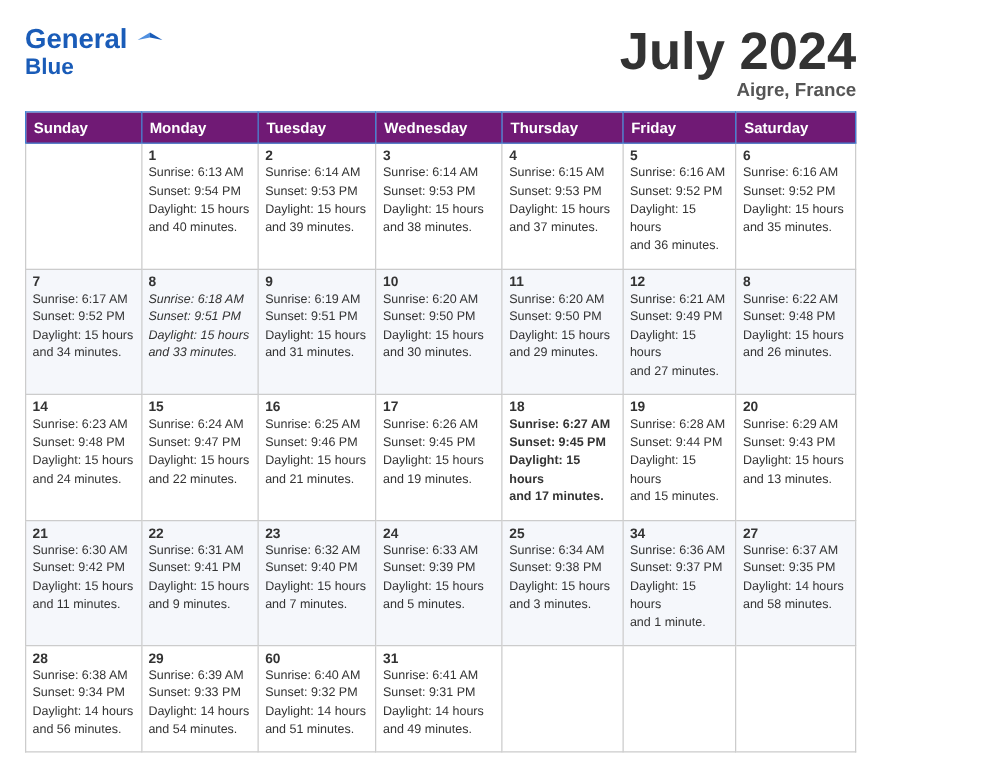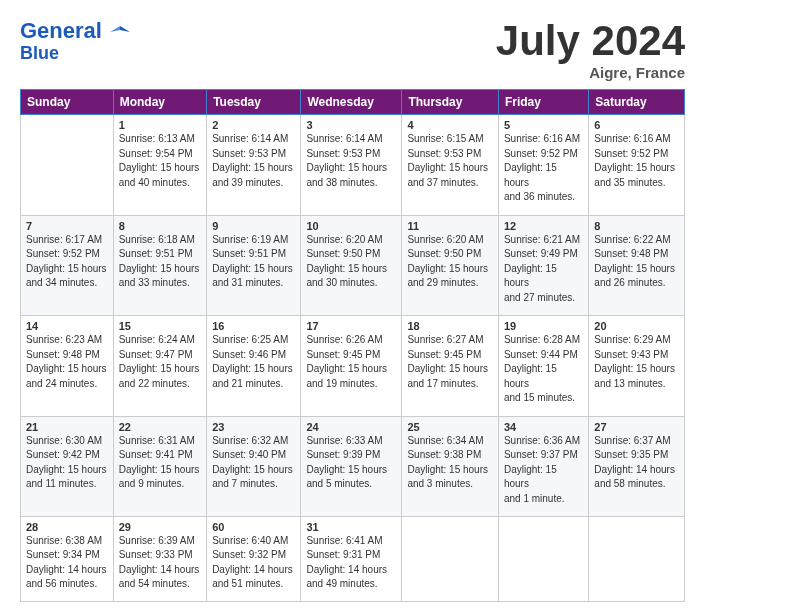--- a/index.html
+++ b/index.html
@@ -174,21 +174,21 @@
         <tr>
           <td>
             <span class="day-num">7</span>
             <div class="day-info" style="white-space: pre-line;">Sunrise: 6:17 AM
 Sunset: 9:52 PM
 Daylight: 15 hours
 and 34 minutes.</div>
           </td>
           <td>
             <span class="day-num">8</span>
-            <div class="day-info" style="white-space: pre-line;">Sunrise: 6:18 AM
+            <div class="day-info" style="white-space: pre-line; font-style: italic;">Sunrise: 6:18 AM
 Sunset: 9:51 PM
 Daylight: 15 hours
 and 33 minutes.</div>
           </td>
           <td>
             <span class="day-num">9</span>
             <div class="day-info" style="white-space: pre-line;">Sunrise: 6:19 AM
 Sunset: 9:51 PM
 Daylight: 15 hours
 and 31 minutes.</div>
@@ -246,21 +246,21 @@
           </td>
           <td>
             <span class="day-num">17</span>
             <div class="day-info" style="white-space: pre-line;">Sunrise: 6:26 AM
 Sunset: 9:45 PM
 Daylight: 15 hours
 and 19 minutes.</div>
           </td>
           <td>
             <span class="day-num">18</span>
-            <div class="day-info" style="white-space: pre-line;">Sunrise: 6:27 AM
+            <div class="day-info" style="white-space: pre-line; font-weight: bold;">Sunrise: 6:27 AM
 Sunset: 9:45 PM
 Daylight: 15 hours
 and 17 minutes.</div>
           </td>
           <td>
             <span class="day-num">19</span>
             <div class="day-info" style="white-space: pre-line;">Sunrise: 6:28 AM
 Sunset: 9:44 PM
 Daylight: 15 hours
 and 15 minutes.</div>

